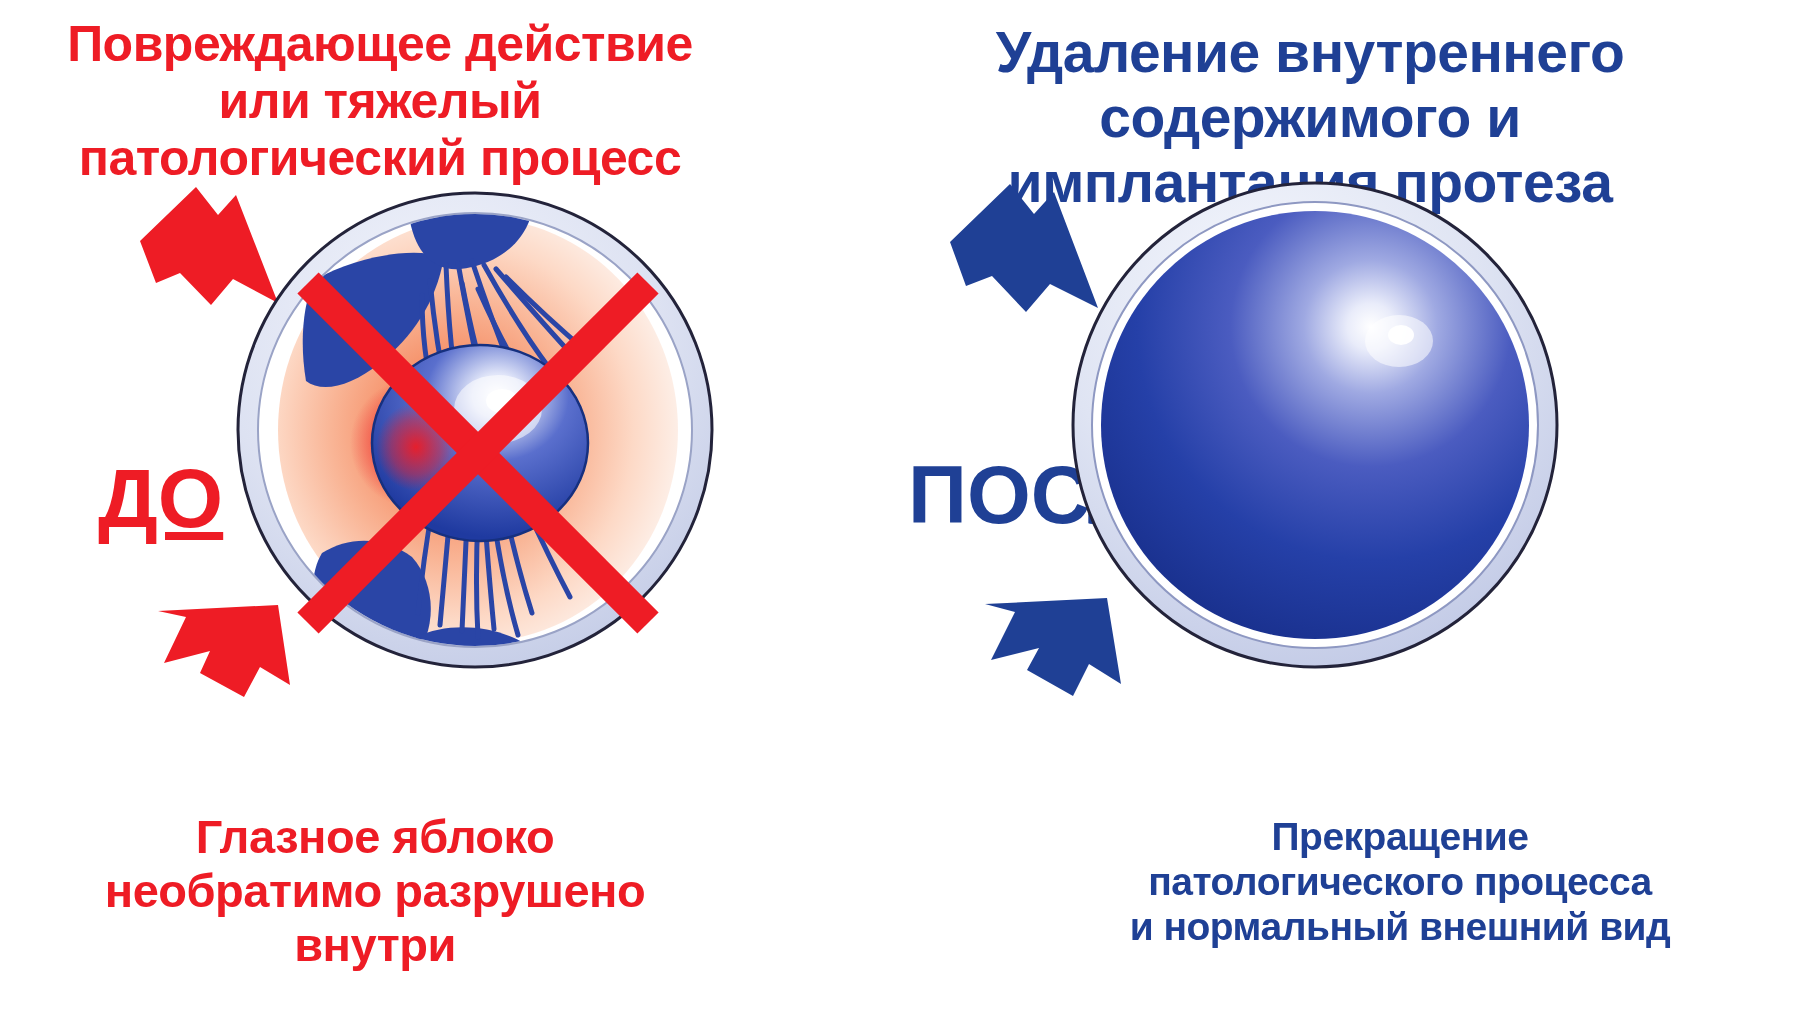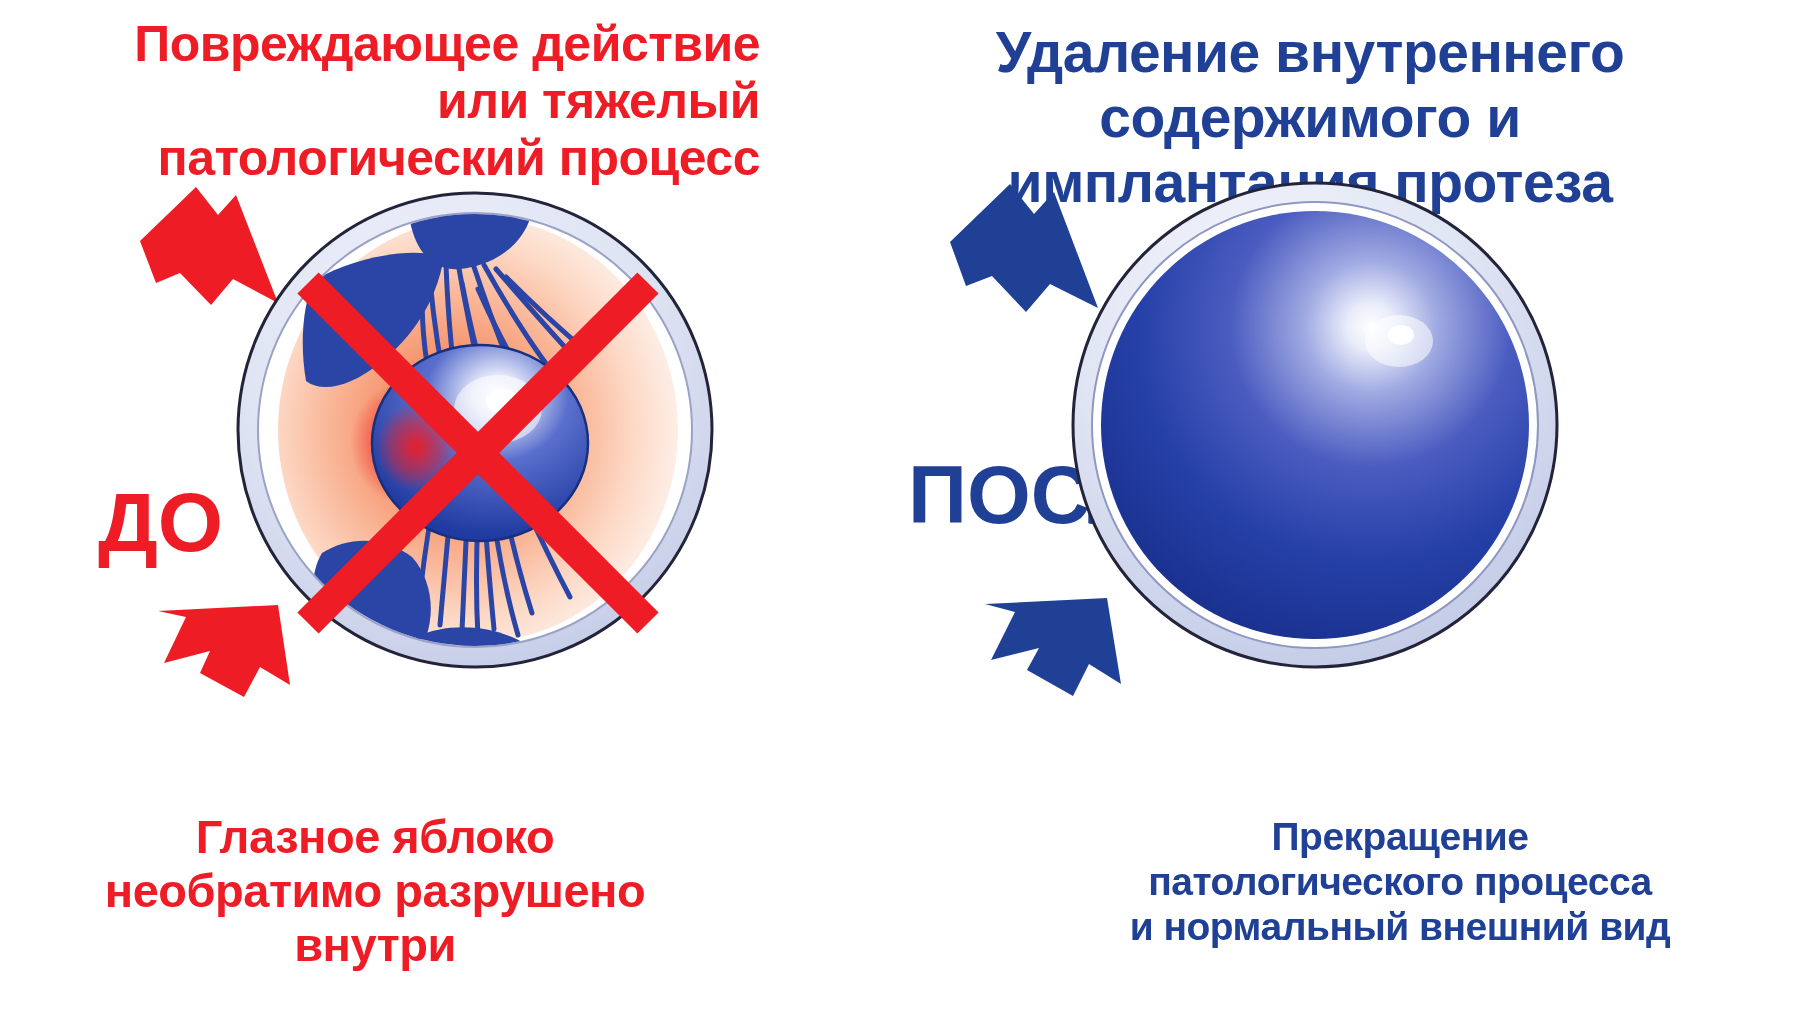--- a/index.html
+++ b/index.html
@@ -27,21 +27,20 @@
     line-height: 1.14;
     letter-spacing: -0.5px;
     white-space: pre-line;
   }
   #heading-before {
     left: 0px;
     top: 16px;
     width: 760px;
     font-size: 50px;
     color: #ee1c25;
-    text-align: right;
   }
   #heading-after {
     left: 930px;
     top: 20px;
     width: 760px;
     font-size: 57px;
     color: #1f4095;
   }
 
   .caption {
@@ -67,23 +66,24 @@
     color: #1f4095;
   }
 
   .stage-label {
     position: absolute;
     font-weight: bold;
     letter-spacing: 0px;
   }
   #label-before {
     left: 98px;
-    top: 474px;
+    top: 450px;
     font-size: 84px;
     color: #ee1c25;
+    text-decoration: underline;
   }
   #label-after {
     left: 908px;
     top: 448px;
     font-size: 82px;
     color: #1f4095;
   }
 
   
   .figure {

